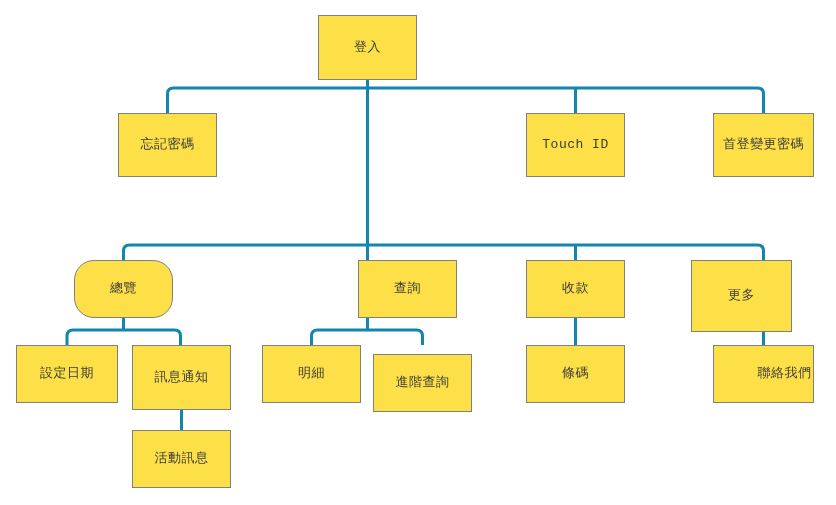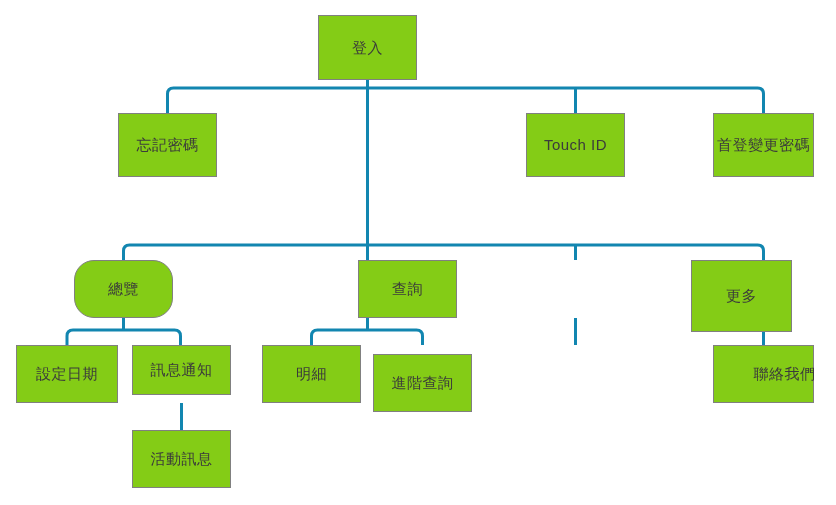--- a/index.html
+++ b/index.html
@@ -24,31 +24,32 @@
     position: absolute;
     left: 0;
     top: 0;
     width: 836px;
     height: 505px;
     display: block;
   }
   .node-box {
     position: absolute;
     box-sizing: border-box;
-    background: #84cc16;
+    background: #fde047;
     border: 1px solid #808080;
     display: flex;
     align-items: center;
     justify-content: center;
     color: #3b3b3b;
-    font-size: 15px;
+    font-size: 13px;
     line-height: 1.2;
     letter-spacing: 0.5px;
     text-align: center;
     user-select: none;
+    font-family: Liberation Mono, monospace;
     -webkit-font-smoothing: antialiased;
   }
   .node-label {
     display: block;
     padding: 0 4px;
     white-space: nowrap;
   }
 </style>
 </head>
 <body>
@@ -108,41 +109,47 @@
   </div>
 
   <div class="node-box" style="left:74px; top:260px; width:99px; height:58px;border-radius:20px;">
     <span class="node-label">總覽</span>
   </div>
 
   <div class="node-box" style="left:318px; top:260px; width:99px; height:58px;margin-left:40px;">
     <span class="node-label">查詢</span>
   </div>
 
+  <div class="node-box" style="left:526px; top:260px; width:99px; height:58px;">
+    <span class="node-label">收款</span>
+  </div>
 
   <div class="node-box" style="left:691px; top:260px; width:101px; height:72px;">
     <span class="node-label">更多</span>
   </div>
 
   <div class="node-box" style="left:16px; top:345px; width:102px; height:58px;">
     <span class="node-label">設定日期</span>
   </div>
 
-  <div class="node-box" style="left:132px; top:345px; width:99px; height:50px;">
+  <div class="node-box" style="left:132px; top:345px; width:99px; height:65px;">
     <span class="node-label">訊息通知</span>
   </div>
 
   <div class="node-box" style="left:262px; top:345px; width:99px; height:58px;">
     <span class="node-label">明細</span>
   </div>
 
   <div class="node-box" style="left:373px; top:345px; width:99px; height:58px;margin-top:9px;">
     <span class="node-label">進階查詢</span>
   </div>
 
+  <div class="node-box" style="left:526px; top:345px; width:99px; height:58px;">
+    <span class="node-label">條碼</span>
+  </div>
 
   <div class="node-box" style="left:713px; top:345px; width:101px; height:58px;padding-left:42px;">
     <span class="node-label">聯絡我們</span>
   </div>
 
   <div class="node-box" style="left:132px; top:430px; width:99px; height:58px;">
     <span class="node-label">活動訊息</span>
   </div>
 
 </div>

